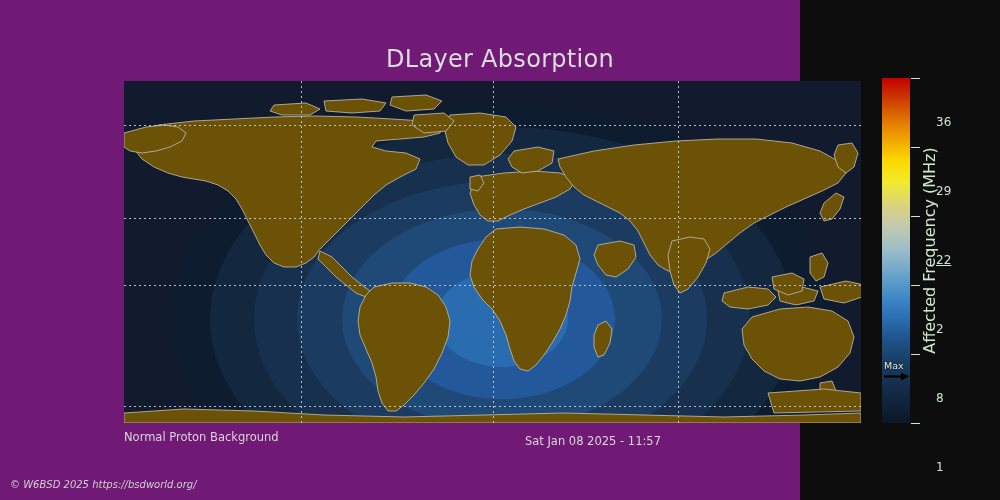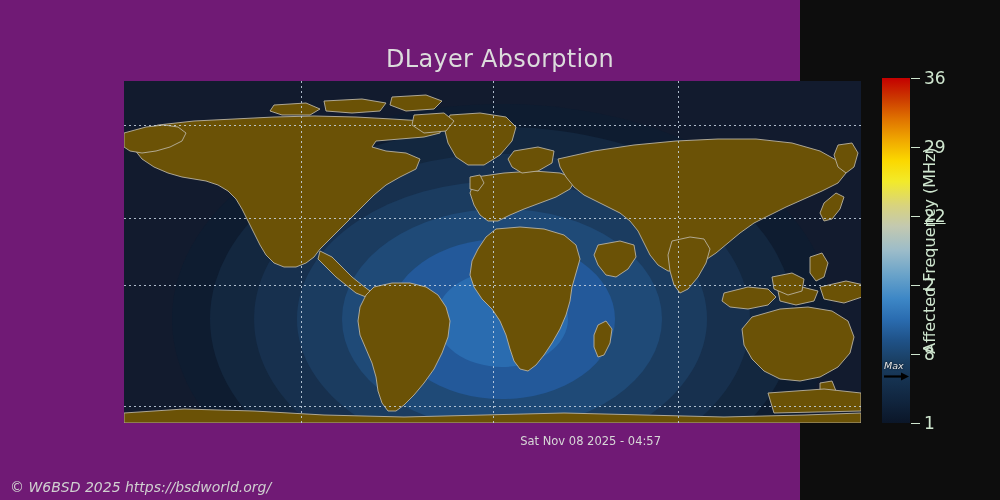--- a/index.html
+++ b/index.html
@@ -25,44 +25,43 @@
     background-image:linear-gradient(to right,#c9d7e6 0 2px,transparent 2px 5px);
     background-size:5px 1px;opacity:.85;}
   .grid-v{top:0;height:342px;width:1px;
     background-image:linear-gradient(to bottom,#c9d7e6 0 2px,transparent 2px 5px);
     background-size:1px 5px;opacity:.85;}
 
   
   #colorbar-panel{position:absolute;left:882px;top:78px;width:28px;height:345px;}
   #colorbar-gradient{position:absolute;inset:0;}
   .cb-tick{position:absolute;left:29px;width:9px;height:1px;background:#cfe6cf;}
-  .cb-tick-label{position:absolute;left:42px;color:#cfe6cf;font-size:17px;
-    transform:translateY(-50%);white-space:nowrap;}
+  .cb-tick-label{position:absolute;left:54px;color:#cfe6cf;font-size:12px;
+    transform:translateY(-50%);white-space:nowrap;margin-top:44px;}
   #colorbar-axis-label{
     position:absolute;left:916px;top:78px;height:345px;width:26px;
     display:flex;align-items:center;justify-content:center;
   }
   #colorbar-axis-label span{
     color:#cfe6cf;font-size:16px;white-space:nowrap;
     transform:rotate(-90deg);transform-origin:center;
   }
   #max-marker{position:absolute;left:882px;width:28px;height:22px;}
   #max-marker .max-text{
     position:absolute;left:2px;top:-1px;color:#e8e8e8;font-size:9.5px;
     text-shadow:0 0 2px #000;
-    font-style:italic;
   }
   #max-marker .max-arrow{position:absolute;left:2px;top:11px;width:25px;height:9px;}
 
   
   .note{position:absolute;color:#d7d7d7;font-size:11.5px;white-space:nowrap;}
   #note-proton{left:124px;top:430px;}
   #note-xray{left:124px;top:445px;}
   #timestamp{position:absolute;right:139px;top:434px;color:#d7d7d7;font-size:11.5px;white-space:nowrap;}
-  #copyright{position:absolute;left:10px;top:479px;color:#d0d0d0;font-size:14px;
+  #copyright{position:absolute;left:10px;top:479px;color:#d0d0d0;font-size:10px;
              font-style:italic;white-space:nowrap;}
 </style>
 </head>
 <body>
 
 <div id="root">
 
   <div id="chart-title">DLayer Absorption</div>
 
   <div id="map-panel">
@@ -192,16 +191,17 @@
     <svg class="max-arrow" viewBox="0 0 25 9">
       <line x1="0" y1="4.5" x2="18" y2="4.5" stroke="#000" stroke-width="2.2"></line>
       <polygon points="17,0.5 25,4.5 17,8.5" fill="#000"></polygon>
     </svg>
   </div>
 
   <div id="colorbar-axis-label">
     <span>Affected Frequency (MHz)</span>
   </div>
 
-  <div id="timestamp">Sat Nov 08 2025 - 04:57</div>
+  <div class="note" id="note-proton">Normal Proton Background</div>
+  <div id="timestamp">Sat Jan 08 2025 - 11:57</div>
   <div id="copyright">© W6BSD 2025 https://bsdworld.org/</div>
 
 </div>
 
 </body></html>

